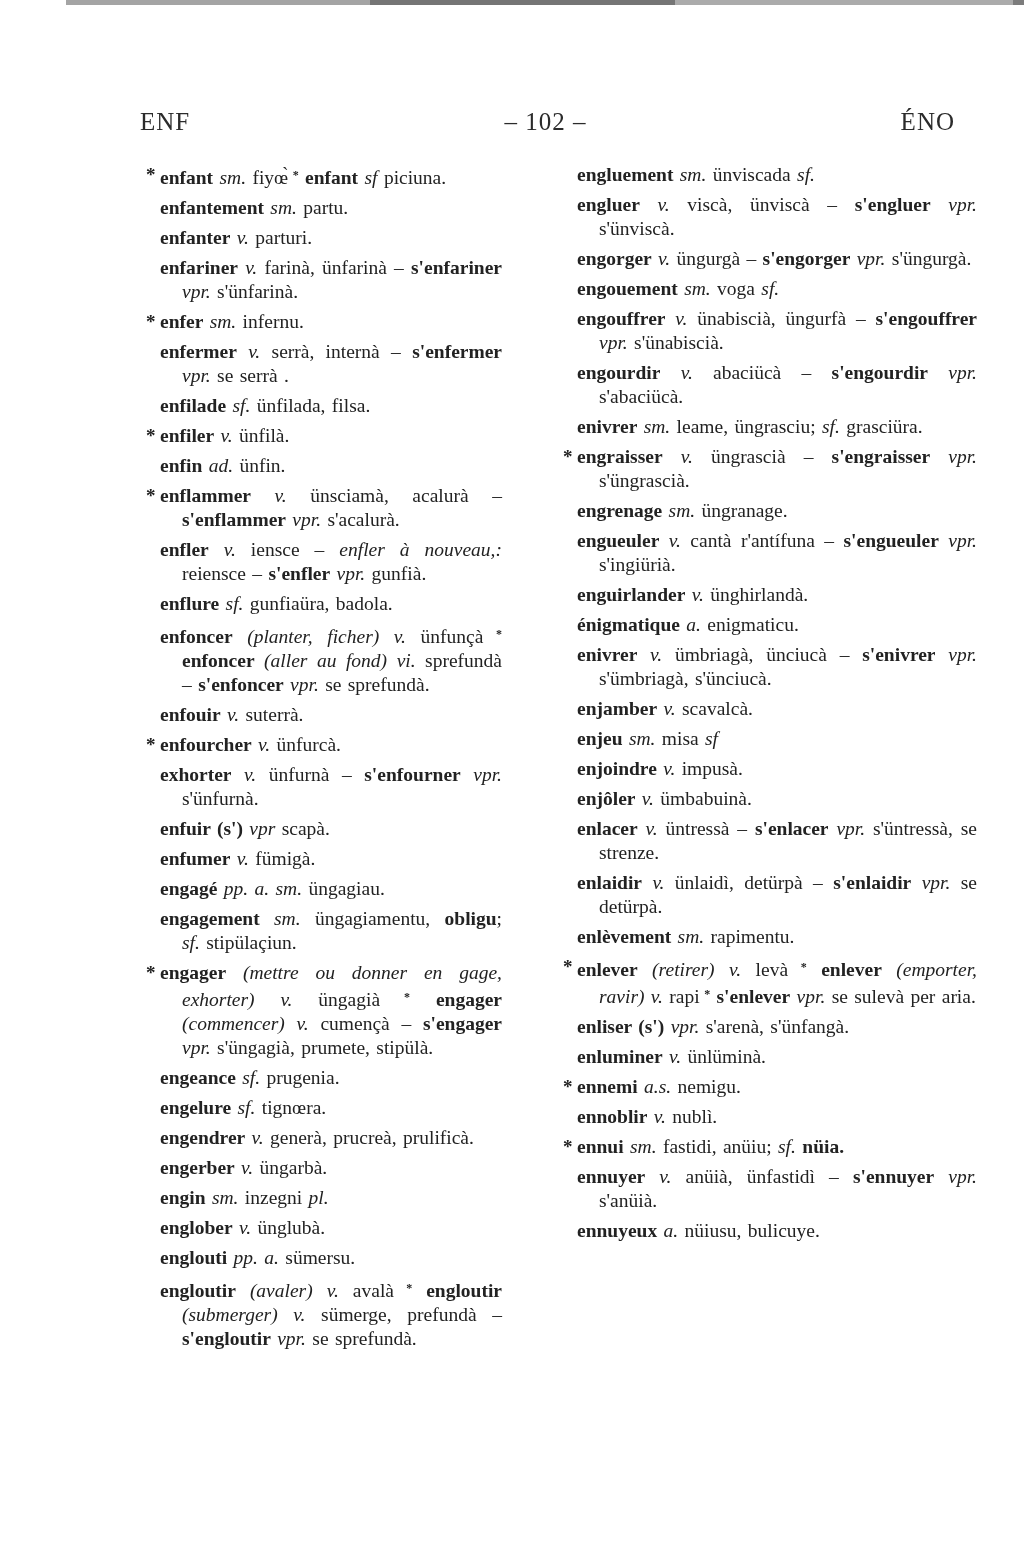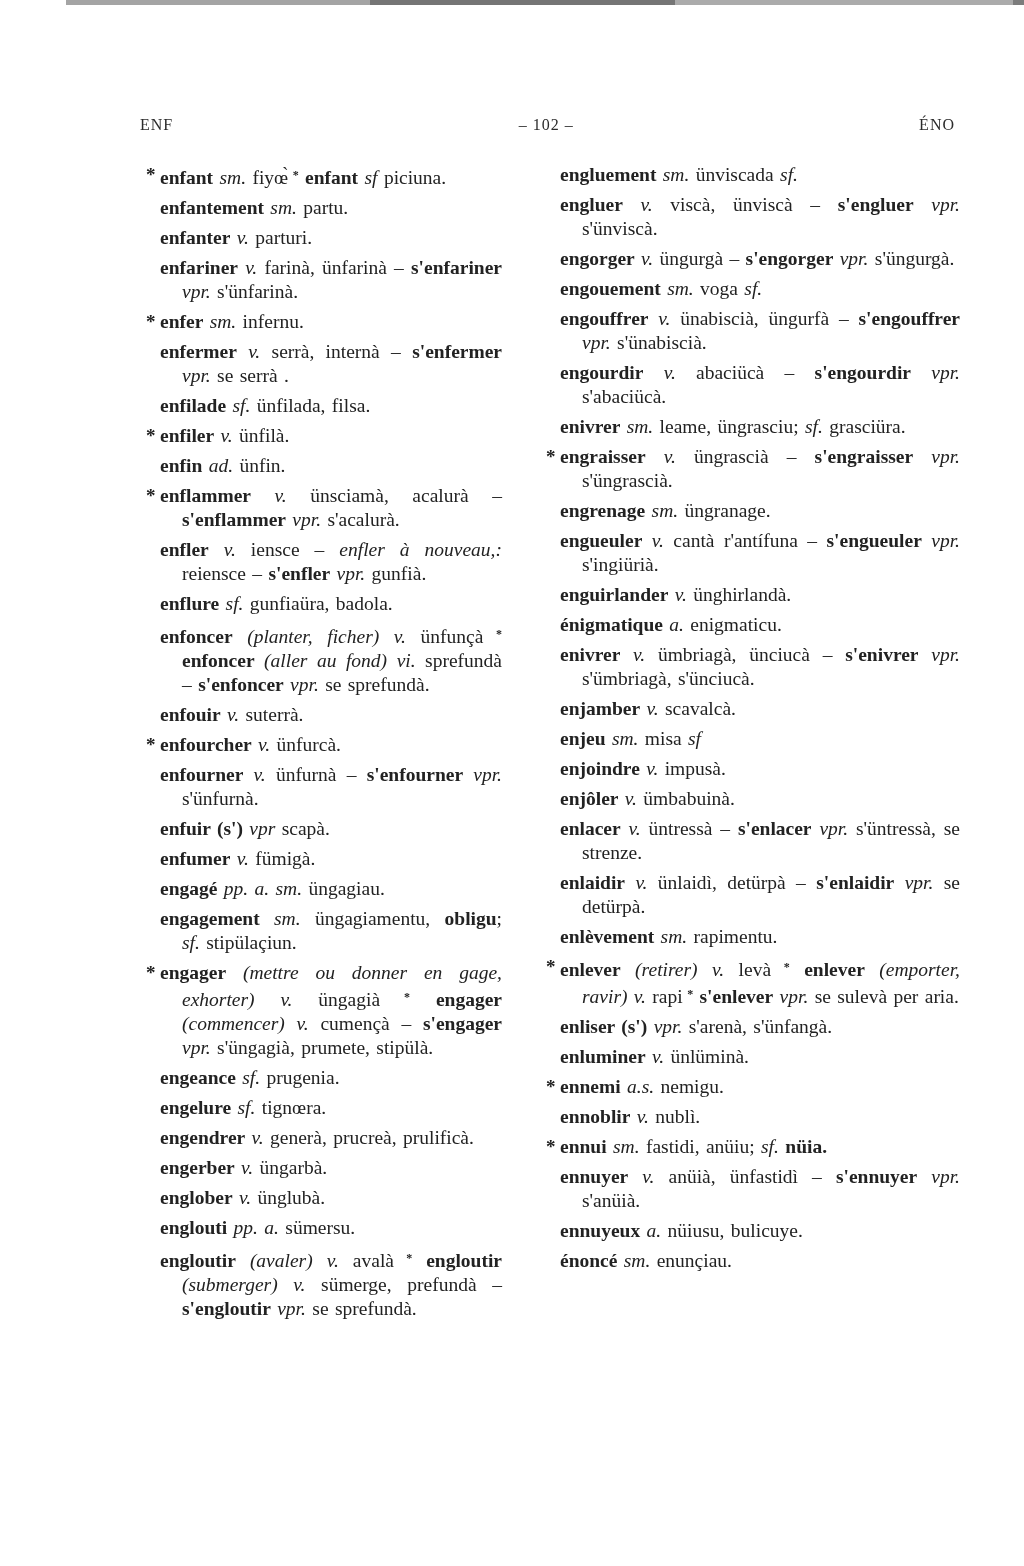--- a/index.html
+++ b/index.html
@@ -5,27 +5,27 @@
   html,body{margin:0;padding:0;}
   body{
     width:1024px;height:1566px;background:#ffffff;position:relative;overflow:hidden;
     font-family:"Liberation Serif", serif;color:#1f1f1f;
     -webkit-font-smoothing:antialiased;
   }
   .page{position:absolute;inset:0;}
   .scan-bar{position:absolute;top:0;left:66px;height:5px;display:flex;}
   .scan-bar span{display:block;height:100%;}
   .header{
-    position:absolute;top:116px;left:140px;right:69px;
+    position:absolute;top:108px;left:140px;right:69px;
     display:flex;justify-content:space-between;align-items:baseline;
-    font-size:16px;letter-spacing:1px;color:#2b2b2b;
+    font-size:25px;letter-spacing:1px;color:#2b2b2b;
   }
   .col{position:absolute;top:163px;}
   .col-left{left:160px;width:342px;}
-  .col-right{left:560px;width:400px;}
+  .col-right{left:577px;width:400px;}
   .entry{
     font-size:19.5px;line-height:24px;margin:0 0 6px 0;
     padding-left:22px;text-indent:-22px;text-align:justify;
     word-spacing:1.5px;position:relative;color:#222;
   }
   .ast{
     position:absolute;left:-14px;top:0;text-indent:0;
     font-weight:bold;font-size:19px;
   }
   .sg-b{font-weight:bold;}
@@ -56,30 +56,31 @@
       <p class="entry"><span class="sg-b">enfermer</span><span class="sg-i"> v.</span><span class="sg-r"> serrà, internà – </span><span class="sg-b">s'enfermer</span><span class="sg-i"> vpr.</span><span class="sg-r"> se serrà .</span></p>
       <p class="entry"><span class="sg-b">enfilade</span><span class="sg-i"> sf.</span><span class="sg-r"> ünfilada, filsa.</span></p>
       <p class="entry"><span class="ast">*</span><span class="sg-b">enfiler</span><span class="sg-i"> v.</span><span class="sg-r"> ünfilà.</span></p>
       <p class="entry"><span class="sg-b">enfin</span><span class="sg-i"> ad.</span><span class="sg-r"> ünfin.</span></p>
       <p class="entry"><span class="ast">*</span><span class="sg-b">enflammer</span><span class="sg-i"> v.</span><span class="sg-r"> ünsciamà, acalurà – </span><span class="sg-b">s'enflammer</span><span class="sg-i"> vpr.</span><span class="sg-r"> s'acalurà.</span></p>
       <p class="entry"><span class="sg-b">enfler</span><span class="sg-i"> v.</span><span class="sg-r"> iensce – </span><span class="sg-i">enfler à nouveau,:</span><span class="sg-r"> reiensce – </span><span class="sg-b">s'enfler</span><span class="sg-i"> vpr.</span><span class="sg-r"> gunfià.</span></p>
       <p class="entry"><span class="sg-b">enflure</span><span class="sg-i"> sf.</span><span class="sg-r"> gunfiaüra, badola.</span></p>
       <p class="entry"><span class="sg-b">enfoncer</span><span class="sg-i"> (planter, ficher) v.</span><span class="sg-r"> ünfunçà</span><span class="sg-x"> *</span><span class="sg-b"> enfoncer</span><span class="sg-i"> (aller au fond) vi.</span><span class="sg-r"> sprefundà – </span><span class="sg-b">s'enfoncer</span><span class="sg-i"> vpr.</span><span class="sg-r"> se sprefundà.</span></p>
       <p class="entry"><span class="sg-b">enfouir</span><span class="sg-i"> v.</span><span class="sg-r"> suterrà.</span></p>
       <p class="entry"><span class="ast">*</span><span class="sg-b">enfourcher</span><span class="sg-i"> v.</span><span class="sg-r"> ünfurcà.</span></p>
-      <p class="entry"><span class="sg-b">enfourner</span><span class="sg-i"> v.</span><span class="sg-r"> ünfurnà – </span><span class="sg-b">s'enfourner</span><span class="sg-i"> vpr.</span><span class="sg-r"> s'ünfurnà.</span></p>
+      <p class="entry"><span class="sg-b">exhorter</span><span class="sg-i"> v.</span><span class="sg-r"> ünfurnà – </span><span class="sg-b">s'enfourner</span><span class="sg-i"> vpr.</span><span class="sg-r"> s'ünfurnà.</span></p>
       <p class="entry"><span class="sg-b">enfuir (s')</span><span class="sg-i"> vpr</span><span class="sg-r"> scapà.</span></p>
       <p class="entry"><span class="sg-b">enfumer</span><span class="sg-i"> v.</span><span class="sg-r"> fümigà.</span></p>
       <p class="entry"><span class="sg-b">engagé</span><span class="sg-i"> pp. a. sm.</span><span class="sg-r"> üngagiau.</span></p>
       <p class="entry"><span class="sg-b">engagement</span><span class="sg-i"> sm.</span><span class="sg-r"> üngagiamentu, </span><span class="sg-b">obligu</span><span class="sg-r">; </span><span class="sg-i">sf.</span><span class="sg-r"> stipülaçiun.</span></p>
       <p class="entry"><span class="ast">*</span><span class="sg-b">engager</span><span class="sg-i"> (mettre ou donner en gage, exhorter) v.</span><span class="sg-r"> üngagià</span><span class="sg-x"> *</span><span class="sg-b"> engager</span><span class="sg-i"> (commencer) v.</span><span class="sg-r"> cumençà – </span><span class="sg-b">s'engager</span><span class="sg-i"> vpr.</span><span class="sg-r"> s'üngagià, prumete, stipülà.</span></p>
       <p class="entry"><span class="sg-b">engeance</span><span class="sg-i"> sf.</span><span class="sg-r"> prugenia.</span></p>
       <p class="entry"><span class="sg-b">engelure</span><span class="sg-i"> sf.</span><span class="sg-r"> tignœra.</span></p>
       <p class="entry"><span class="sg-b">engendrer</span><span class="sg-i"> v.</span><span class="sg-r"> generà, prucreà, prulificà.</span></p>
       <p class="entry"><span class="sg-b">engerber</span><span class="sg-i"> v.</span><span class="sg-r"> üngarbà.</span></p>
+      <p class="entry"><span class="sg-b">engin</span><span class="sg-i"> sm.</span><span class="sg-r"> inzegni </span><span class="sg-i">pl.</span></p>
       <p class="entry"><span class="sg-b">englober</span><span class="sg-i"> v.</span><span class="sg-r"> ünglubà.</span></p>
       <p class="entry"><span class="sg-b">englouti</span><span class="sg-i"> pp. a.</span><span class="sg-r"> sümersu.</span></p>
       <p class="entry"><span class="sg-b">engloutir</span><span class="sg-i"> (avaler) v.</span><span class="sg-r"> avalà</span><span class="sg-x"> *</span><span class="sg-b"> engloutir</span><span class="sg-i"> (submerger) v.</span><span class="sg-r"> sümerge, prefundà – </span><span class="sg-b">s'engloutir</span><span class="sg-i"> vpr.</span><span class="sg-r"> se sprefundà.</span></p>
     </div>
   <div class="col col-right">
       <p class="entry"><span class="sg-b">engluement</span><span class="sg-i"> sm.</span><span class="sg-r"> ünviscada </span><span class="sg-i">sf.</span></p>
       <p class="entry"><span class="sg-b">engluer</span><span class="sg-i"> v.</span><span class="sg-r"> viscà, ünviscà – </span><span class="sg-b">s'engluer</span><span class="sg-i"> vpr.</span><span class="sg-r"> s'ünviscà.</span></p>
       <p class="entry"><span class="sg-b">engorger</span><span class="sg-i"> v.</span><span class="sg-r"> üngurgà – </span><span class="sg-b">s'engorger</span><span class="sg-i"> vpr.</span><span class="sg-r"> s'üngurgà.</span></p>
       <p class="entry"><span class="sg-b">engouement</span><span class="sg-i"> sm.</span><span class="sg-r"> voga </span><span class="sg-i">sf.</span></p>
       <p class="entry"><span class="sg-b">engouffrer</span><span class="sg-i"> v.</span><span class="sg-r"> ünabiscià, üngurfà – </span><span class="sg-b">s'engouffrer</span><span class="sg-i"> vpr.</span><span class="sg-r"> s'ünabiscià.</span></p>
@@ -99,15 +100,14 @@
       <p class="entry"><span class="sg-b">enlaidir</span><span class="sg-i"> v.</span><span class="sg-r"> ünlaidì, detürpà – </span><span class="sg-b">s'enlaidir</span><span class="sg-i"> vpr.</span><span class="sg-r"> se detürpà.</span></p>
       <p class="entry"><span class="sg-b">enlèvement</span><span class="sg-i"> sm.</span><span class="sg-r"> rapimentu.</span></p>
       <p class="entry"><span class="ast">*</span><span class="sg-b">enlever</span><span class="sg-i"> (retirer) v.</span><span class="sg-r"> levà</span><span class="sg-x"> *</span><span class="sg-b"> enlever</span><span class="sg-i"> (emporter, ravir) v.</span><span class="sg-r"> rapi</span><span class="sg-x"> *</span><span class="sg-b"> s'enlever</span><span class="sg-i"> vpr.</span><span class="sg-r"> se sulevà per aria.</span></p>
       <p class="entry"><span class="sg-b">enliser (s')</span><span class="sg-i"> vpr.</span><span class="sg-r"> s'arenà, s'ünfangà.</span></p>
       <p class="entry"><span class="sg-b">enluminer</span><span class="sg-i"> v.</span><span class="sg-r"> ünlüminà.</span></p>
       <p class="entry"><span class="ast">*</span><span class="sg-b">ennemi</span><span class="sg-i"> a.s.</span><span class="sg-r"> nemigu.</span></p>
       <p class="entry"><span class="sg-b">ennoblir</span><span class="sg-i"> v.</span><span class="sg-r"> nublì.</span></p>
       <p class="entry"><span class="ast">*</span><span class="sg-b">ennui</span><span class="sg-i"> sm.</span><span class="sg-r"> fastidi, anüiu; </span><span class="sg-i">sf.</span><span class="sg-r"> </span><span class="sg-b">nüia.</span></p>
       <p class="entry"><span class="sg-b">ennuyer</span><span class="sg-i"> v.</span><span class="sg-r"> anüià, ünfastidì – </span><span class="sg-b">s'ennuyer</span><span class="sg-i"> vpr.</span><span class="sg-r"> s'anüià.</span></p>
       <p class="entry"><span class="sg-b">ennuyeux</span><span class="sg-i"> a.</span><span class="sg-r"> nüiusu, bulicuye.</span></p>
-      <p class="entry"><span class="sg-b">énoncé</span><span class="sg-i"> sm.</span><span class="sg-r"> enunçiau.</span></p>
     </div>
 </div>
 
 </body></html>

